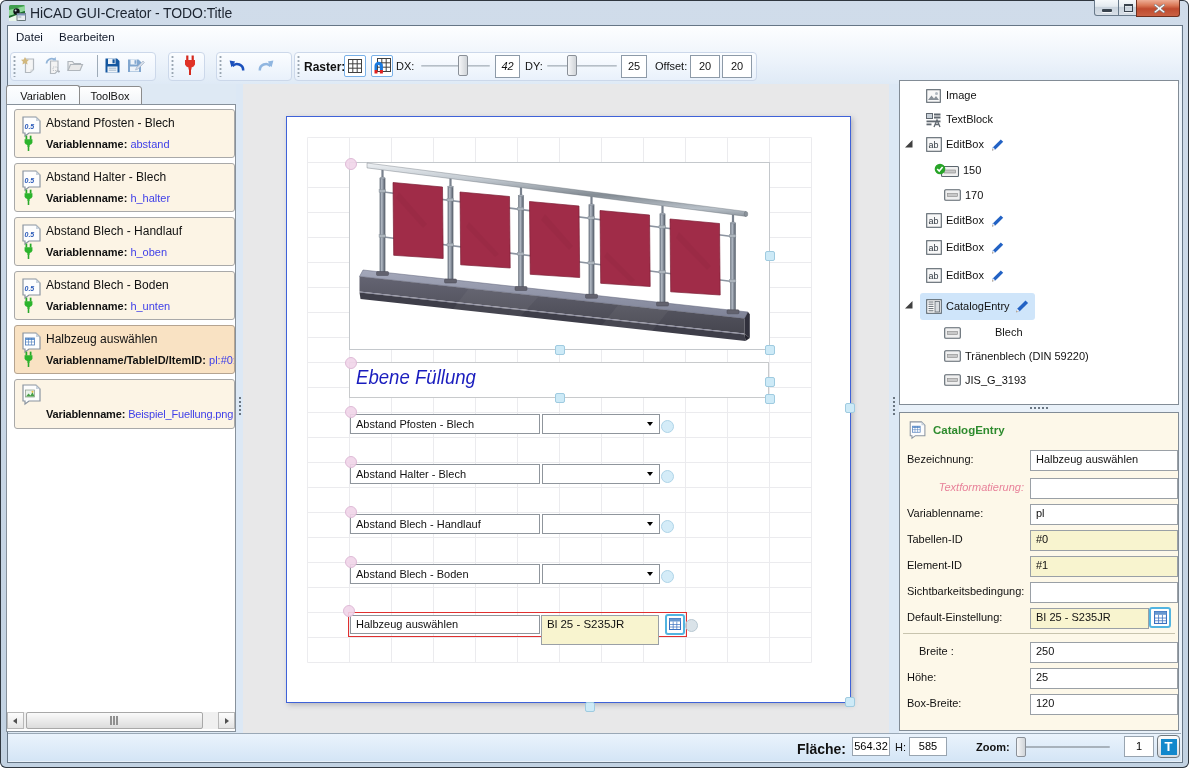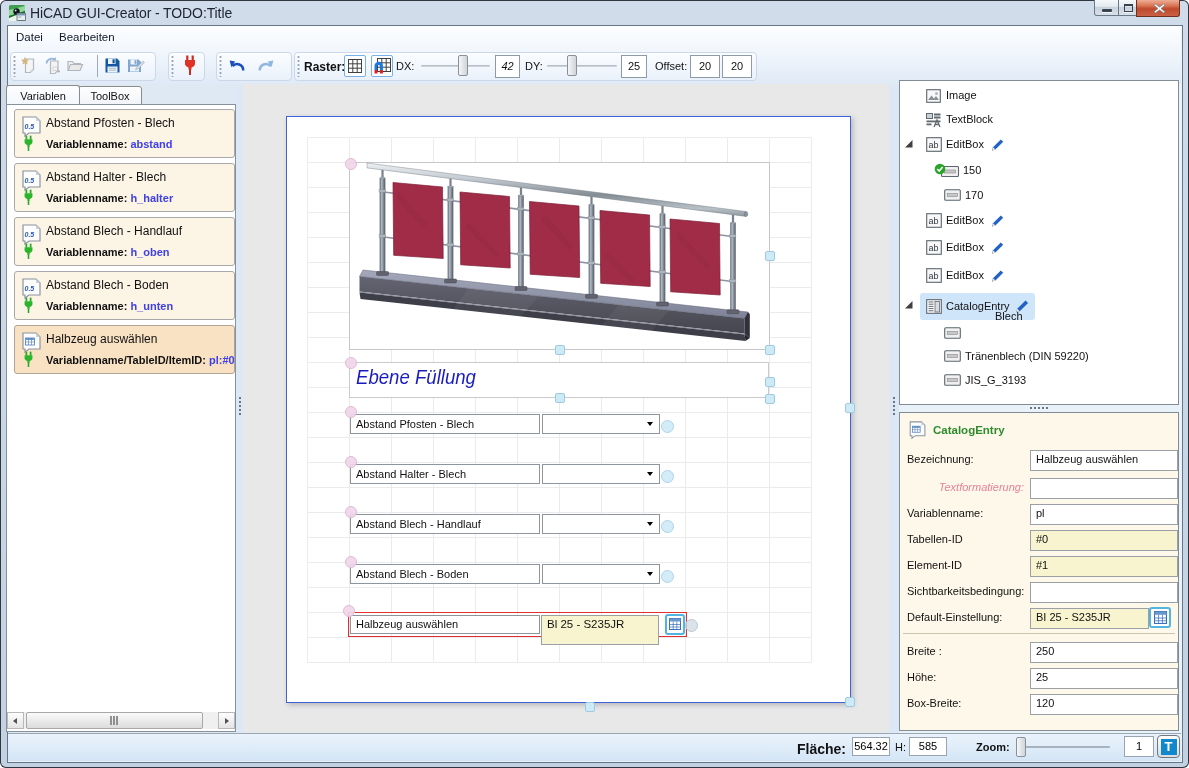--- a/index.html
+++ b/index.html
@@ -10,21 +10,21 @@
     box-shadow:inset 0 0 0 1px #30373f;}
   #client{position:absolute;left:7px;top:25px;width:1174px;height:736px;
     border:1px solid #667686;background:#e9f1f9;}
   .tb-box{position:absolute;height:21px;background:#fff;border:1px solid #8d9aa8;
     font-size:11px;color:#111;text-align:center;line-height:21px;}
   .grip{position:absolute;width:3px;background-image:radial-gradient(circle,#9aa6b2 1px,transparent 1.2px);
     background-size:3px 4px;background-repeat:repeat-y;}
   .card{position:absolute;left:14px;width:219px;overflow:hidden;background:#fcf4e5;border:1px solid #a9a9a9;border-radius:3px;}
   .card .t1{position:absolute;left:31px;top:6px;font-size:12px;color:#111;white-space:nowrap;}
   .card .t2{position:absolute;left:31px;top:28px;font-size:11px;color:#111;font-weight:bold;white-space:nowrap;}
-  .card .val{font-weight:bold;color:#4040e8;}
+  .card .val{font-weight:normal;color:#4040e8;}
   .row-label{position:absolute;background:#fff;border:1px solid #8f959c;font-size:11px;color:#111;
     padding-left:5px;line-height:18px;white-space:nowrap;}
   .combo{position:absolute;background:#fff;border:1px solid #8f959c;}
   .combo .arr{position:absolute;right:6px;top:7px;width:0;height:0;
     border-left:3.6px solid transparent;border-right:3.6px solid transparent;border-top:4.6px solid #000;}
   .hpink{position:absolute;width:10px;height:10px;border-radius:50%;
     background:rgba(241,213,233,0.9);border:1px solid #dfbbd7;}
   .hcyanc{position:absolute;width:11px;height:11px;border-radius:50%;
     background:rgba(205,233,247,0.85);border:1px solid #aed4e8;}
   .hsq{position:absolute;width:8px;height:8px;border-radius:2px;
@@ -229,20 +229,30 @@
         <path d="M3.5 10 h9 M6.5 6 v7 M9.5 6 v7" stroke="#4878b8" stroke-width="0.6"></path>
       </svg>
     <div class="t1">Halbzeug auswählen</div>
     <svg class="abs" style="left:8px;top:25px" width="11" height="17" viewBox="0 0 14 21">
         <rect x="3.2" y="0.5" width="2.2" height="5" fill="#28a828"></rect>
         <rect x="8.6" y="0.5" width="2.2" height="5" fill="#28a828"></rect>
         <path d="M2 5 h10 v4.5 a5 5 0 0 1 -3.5 3 v2 h-3 v-2 a5 5 0 0 1 -3.5 -3 z" fill="#2cb42c"></path>
         <rect x="6" y="14" width="2" height="6" fill="#28a828"></rect>
       </svg>
     <div class="t2">Variablenname/TableID/ItemID: <span class="val">pl:#0:</span></div>
+  </div>
+  <div class="card" style="top:379px;height:48px;">
+    <svg class="abs" style="left:7px;top:4px" width="20" height="22" viewBox="0 0 20 22">
+        <path d="M1 1 h13 l4 4 v12 h-11 l-4 3 v-3 h-2 z" fill="#fdfdfd" stroke="#8a94a0" stroke-width="1.2"></path>
+        <path d="M14 1 l4 4 h-4 z" fill="#c8d2dc"></path>
+        <rect x="3.5" y="6" width="9" height="7" fill="#eaf2ea" stroke="#889888" stroke-width="0.7"></rect>
+        <path d="M4 12.5 l2.5-3 2 2 2-3.5 2 4.5 z" fill="#48a048"></path>
+        <circle cx="10.5" cy="7.8" r="1" fill="#e8c040"></circle>
+      </svg>
+    <div class="t2" style="top:28px;letter-spacing:-0.15px;">Variablenname: <span class="val">Beispiel_Fuellung.png</span></div>
   </div>
 
   <div class="abs" style="left:7px;top:712px;width:228px;height:17px;background:#f0f0f0;"></div>
   <div class="abs" style="left:7px;top:712px;width:17px;height:17px;background:linear-gradient(#fdfdfd,#e4e4e4);border:1px solid #b8b8b8;box-sizing:border-box;"></div>
   <div class="abs" style="left:13px;top:718px;width:0;height:0;border-top:3px solid transparent;border-bottom:3px solid transparent;border-right:4px solid #505050;"></div>
   <div class="abs" style="left:218px;top:712px;width:17px;height:17px;background:linear-gradient(#fdfdfd,#e4e4e4);border:1px solid #b8b8b8;box-sizing:border-box;"></div>
   <div class="abs" style="left:225px;top:718px;width:0;height:0;border-top:3px solid transparent;border-bottom:3px solid transparent;border-left:4px solid #505050;"></div>
   <div class="abs" style="left:26px;top:712px;width:177px;height:17px;background:linear-gradient(#fafafa,#dcdcdc);border:1px solid #a8a8a8;border-radius:2px;box-sizing:border-box;"></div>
   <div class="abs" style="left:110px;top:716px;width:1.5px;height:9px;background:#909090;box-shadow:3px 0 0 #909090,6px 0 0 #909090;"></div>
 
@@ -504,21 +514,21 @@
   <div class="tree-txt" style="left:946px;top:300px;">CatalogEntry</div>
   <svg class="abs" style="left:1014px;top:299px" width="16" height="16" viewBox="0 0 15 15">
       <path d="M10.8 1.4 L13.2 3.8 L5.4 11.6 L2.1 12.5 L3 9.2 Z" fill="#2262c4"></path>
       <path d="M3 9.2 L5.4 11.6 L2.1 12.5 Z" fill="#e8eef6"></path>
       <path d="M2.5 10.9 L3.7 12.1 L2.1 12.5 Z" fill="#bf9058"></path>
     </svg>
   <svg class="abs" style="left:944px;top:327px" width="17" height="12" viewBox="0 0 17 12">
       <rect x="0.7" y="0.7" width="15.6" height="10.6" rx="1" fill="#f0f0f0" stroke="#5c666e" stroke-width="1.1"></rect>
       <rect x="3.5" y="4.5" width="10" height="3" fill="#c8c8c8" stroke="#888" stroke-width="0.6"></rect>
     </svg>
-  <div class="tree-txt" style="left:965px;top:310px;padding-left:30px;">Blech</div>
+  <div class="tree-txt" style="left:965px;top:326px;padding-left:30px;">Blech</div>
   <svg class="abs" style="left:944px;top:350px" width="17" height="12" viewBox="0 0 17 12">
       <rect x="0.7" y="0.7" width="15.6" height="10.6" rx="1" fill="#f0f0f0" stroke="#5c666e" stroke-width="1.1"></rect>
       <rect x="3.5" y="4.5" width="10" height="3" fill="#c8c8c8" stroke="#888" stroke-width="0.6"></rect>
     </svg>
   <div class="tree-txt" style="left:965px;top:350px;">Tränenblech (DIN 59220)</div>
   <svg class="abs" style="left:944px;top:374px" width="17" height="12" viewBox="0 0 17 12">
       <rect x="0.7" y="0.7" width="15.6" height="10.6" rx="1" fill="#f0f0f0" stroke="#5c666e" stroke-width="1.1"></rect>
       <rect x="3.5" y="4.5" width="10" height="3" fill="#c8c8c8" stroke="#888" stroke-width="0.6"></rect>
     </svg>
   <div class="tree-txt" style="left:965px;top:374px;">JIS_G_3193</div>
@@ -549,21 +559,21 @@
   <div class="prop-lbl" style="top:611px;">Default-Einstellung:</div>
   <div class="prop-box yellow" style="top:608px;width:112px;">BI 25 - S235JR</div>
   <div class="abs" style="left:1149px;top:607px;width:22px;height:21px;background:#fff;border:2px solid #52b4e0;border-radius:3px;box-sizing:border-box;">
     <svg class="abs" style="left:2.5px;top:2px" width="13" height="13" viewBox="0 0 12 12">
         <rect x="0.5" y="0.5" width="11" height="11" fill="#fff" stroke="#3a70c0"></rect>
         <rect x="0.5" y="0.5" width="11" height="3" fill="#6898d0"></rect>
         <path d="M0.5 6.5 h11 M0.5 9 h11 M4.2 3.5 v8 M7.8 3.5 v8" stroke="#3a70c0" stroke-width="0.7"></path>
       </svg>
   </div>
   <div class="abs" style="left:903px;top:633px;width:272px;height:1px;background:#c8c4ae;"></div>
-  <div class="prop-lbl" style="top:645px;">Breite :</div>
+  <div class="prop-lbl" style="top:645px;margin-left:12px;">Breite :</div>
   <div class="prop-box" style="top:642px;">250</div>
   <div class="prop-lbl" style="top:671px;">Höhe:</div>
   <div class="prop-box" style="top:668px;">25</div>
   <div class="prop-lbl" style="top:697px;">Box-Breite:</div>
   <div class="prop-box" style="top:694px;">120</div>
 
   <div class="abs" style="left:8px;top:733px;width:1173px;height:28px;background:linear-gradient(#eaf3fc,#d4e5f6);border-top:1px solid #9aa8b6;box-sizing:border-box;"></div>
   <div class="abs" style="left:797px;top:741px;font-size:14px;color:#111;"><b>Fläche:</b>&nbsp; B:</div>
   <div class="abs" style="left:852px;top:737px;width:38px;height:19px;background:#fff;border:1px solid #98a4b0;box-sizing:border-box;font-size:11px;text-align:center;line-height:17px;">564.32</div>
   <div class="abs" style="left:895px;top:741px;font-size:11px;color:#111;">H:</div>

